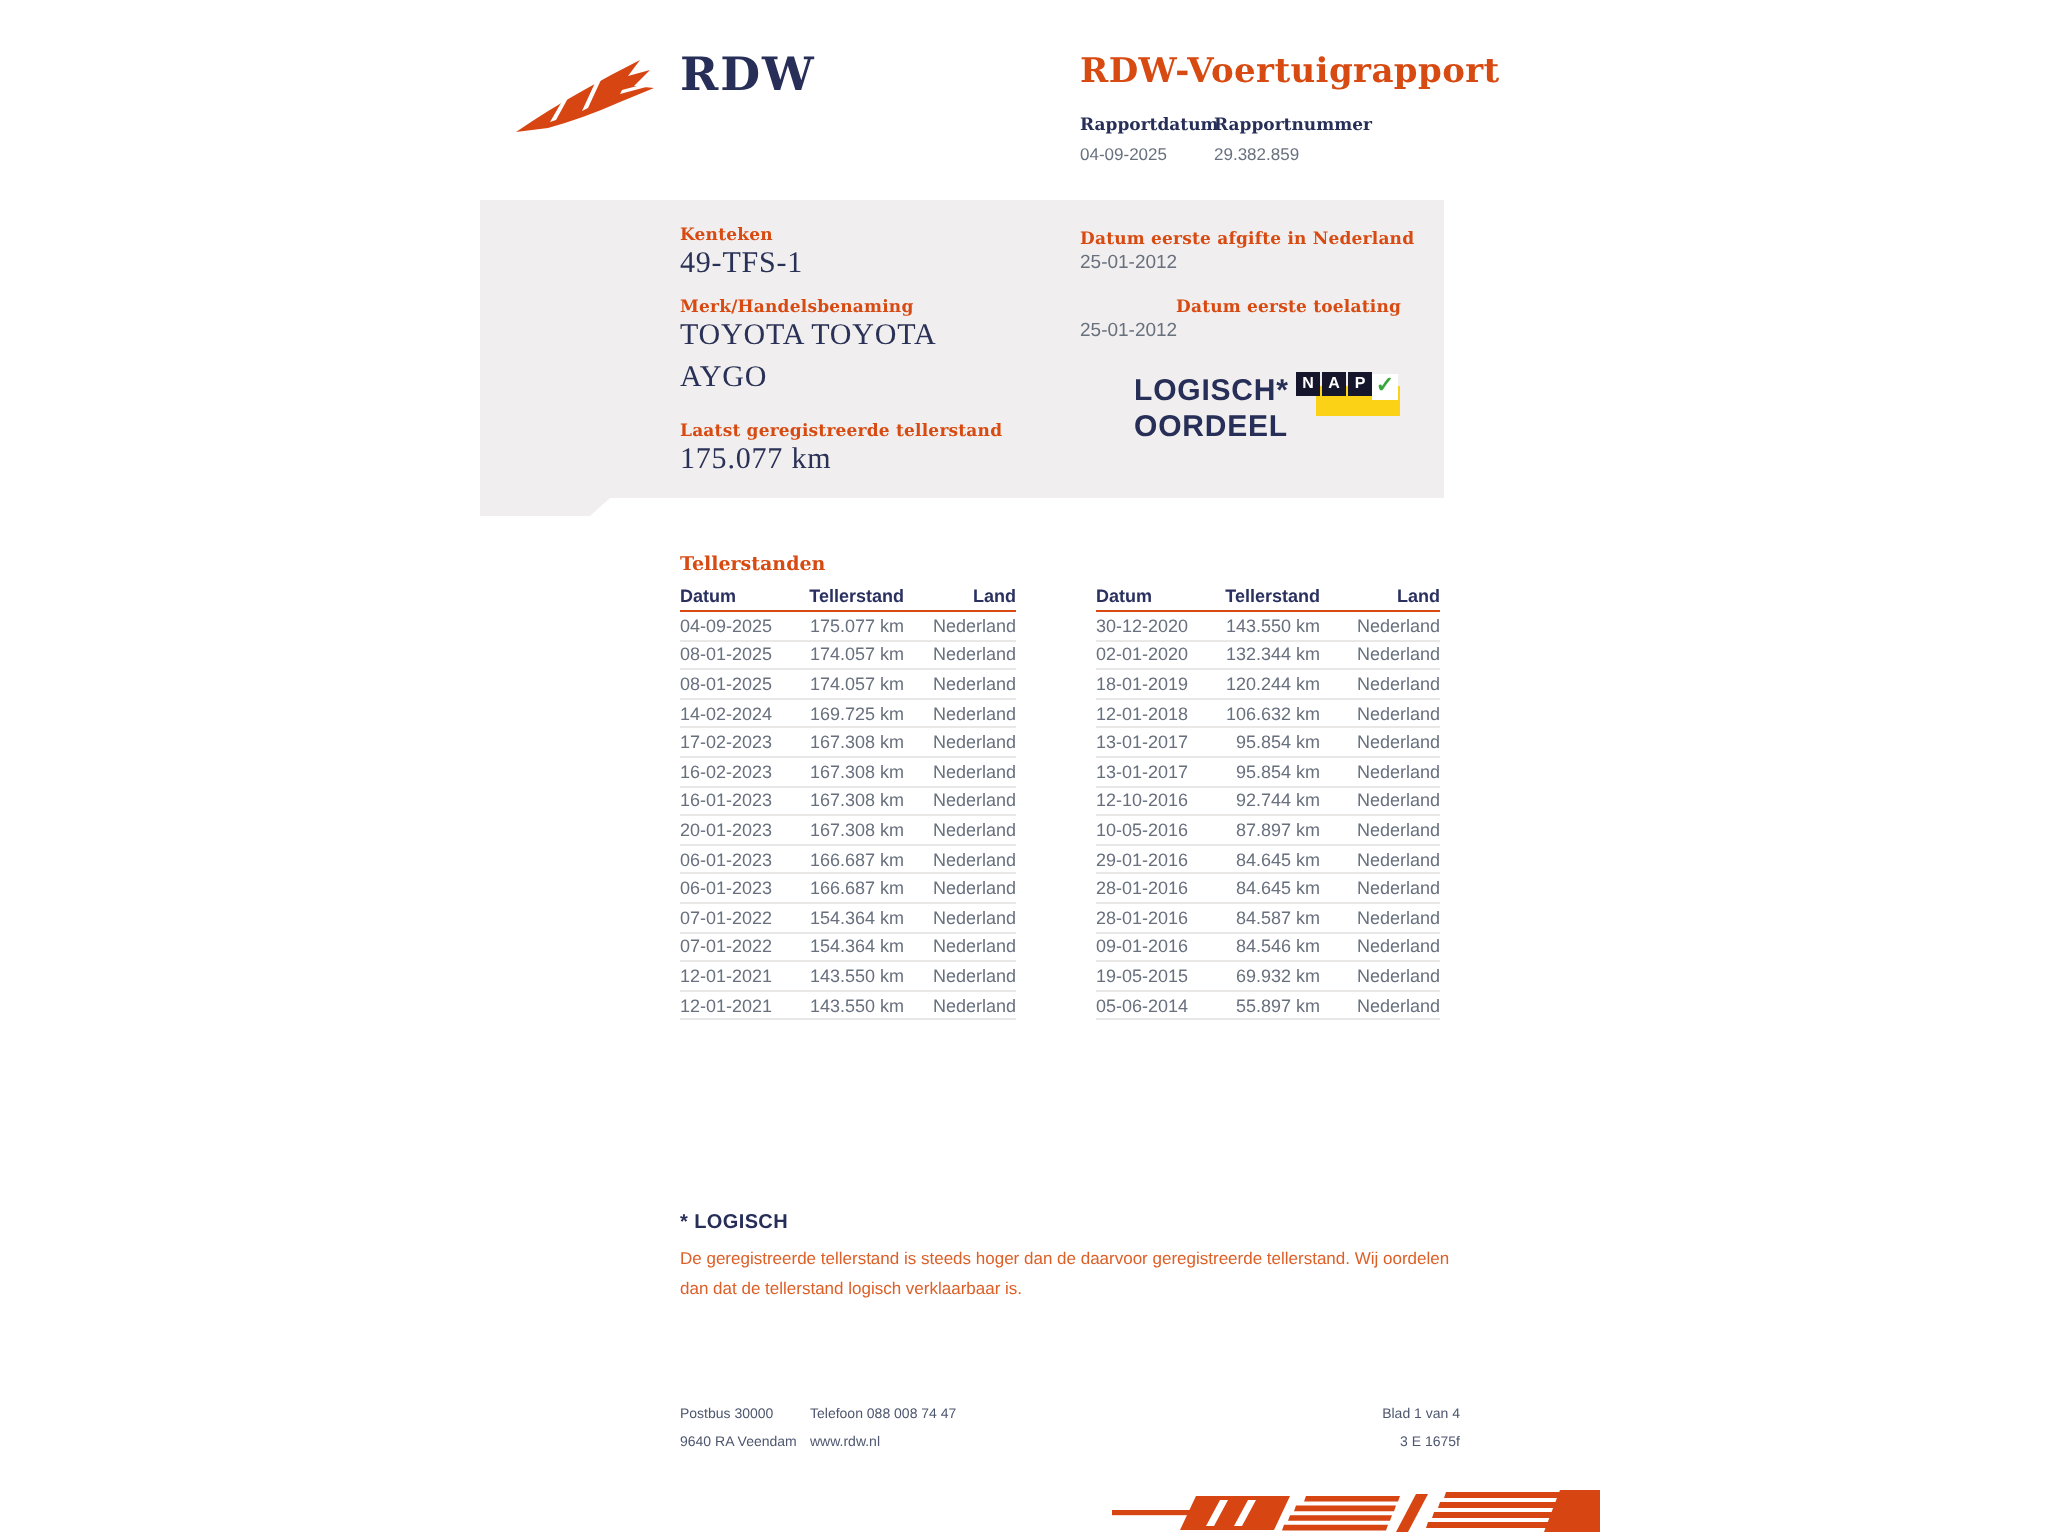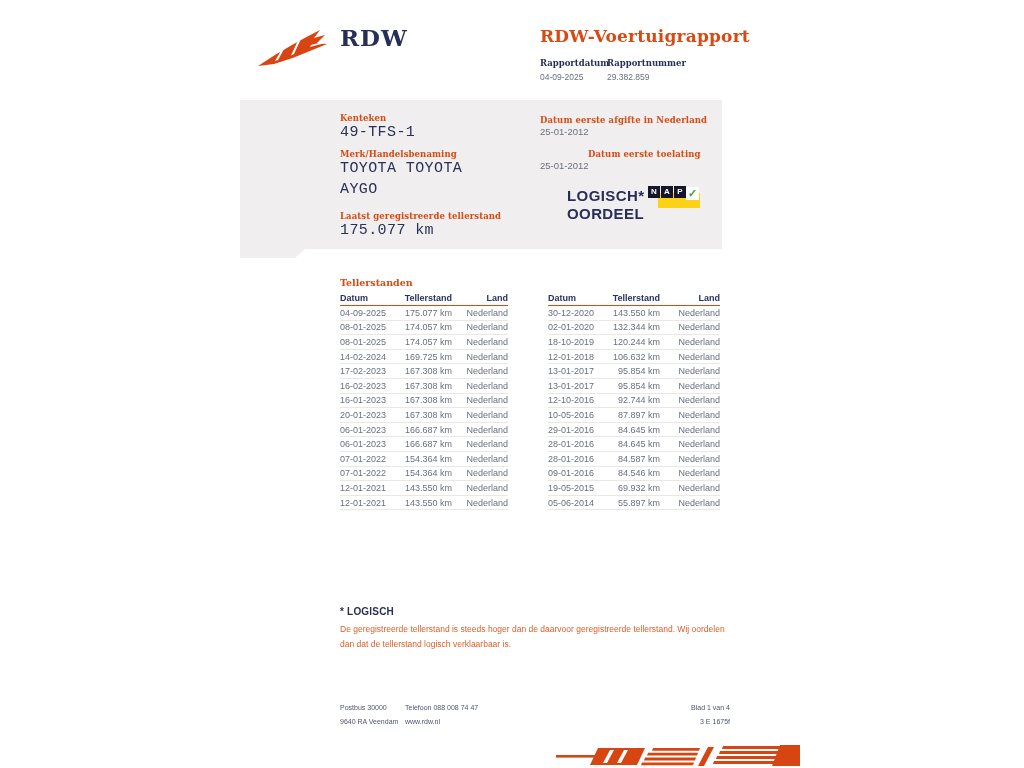--- a/index.html
+++ b/index.html
@@ -38,21 +38,21 @@
   .summary-box{
     position:absolute;left:240px;top:100px;width:482px;height:158px;
     background:var(--boxbg);
     clip-path:polygon(0 0,100% 0,100% 149px,65px 149px,55px 158px,0 158px);
   }
   .lbl{
     font-family:"DejaVu Serif",serif;font-weight:bold;font-size:8.5px;
     color:var(--orange);letter-spacing:.1px;
   }
   .val-serif{
-    font-family:Liberation Mono, monospace;font-size:15px;color:#2a3156;
+    font-family:Liberation Serif, serif;font-size:15px;color:#2a3156;
     letter-spacing:.4px;line-height:21px;
   }
   .val-sans{font-size:9.5px;color:var(--cellgray);}
   .sb-item{position:absolute;}
   .oordeel{
     font-weight:bold;font-size:15px;color:var(--navy);
     letter-spacing:.4px;line-height:18px;margin-left:27px;
   }
   
   .nap{position:absolute;left:408px;top:84px;width:52px;height:27px;}
@@ -247,21 +247,21 @@
         <span class="c0">30-12-2020</span>
         <span class="c1">143.550 km</span>
         <span class="c2">Nederland</span>
       </div>
       <div class="trow">
         <span class="c0">02-01-2020</span>
         <span class="c1">132.344 km</span>
         <span class="c2">Nederland</span>
       </div>
       <div class="trow">
-        <span class="c0">18-10-2019</span>
+        <span class="c0">18-01-2019</span>
         <span class="c1">120.244 km</span>
         <span class="c2">Nederland</span>
       </div>
       <div class="trow">
         <span class="c0">12-01-2018</span>
         <span class="c1">106.632 km</span>
         <span class="c2">Nederland</span>
       </div>
       <div class="trow">
         <span class="c0">13-01-2017</span>

